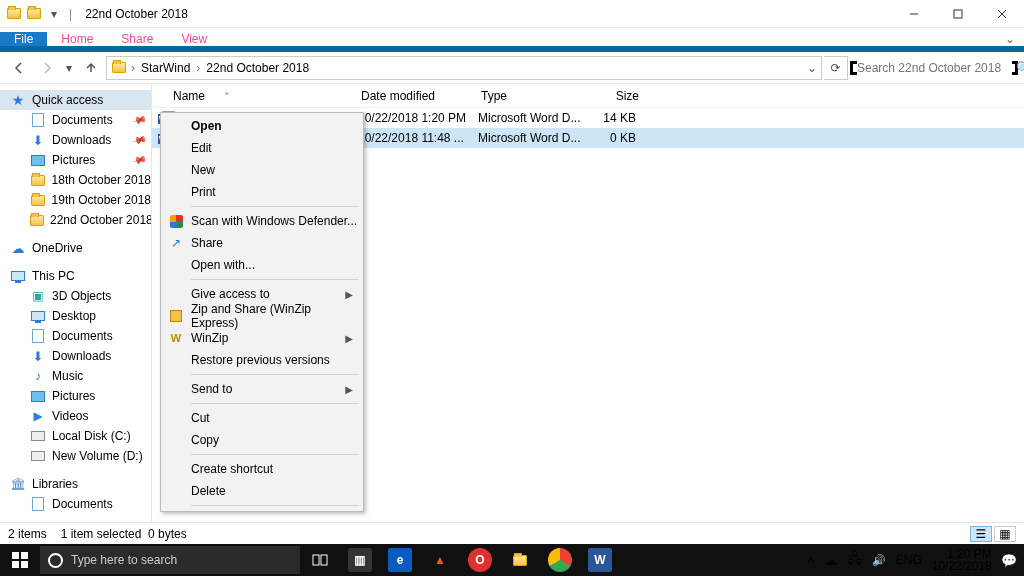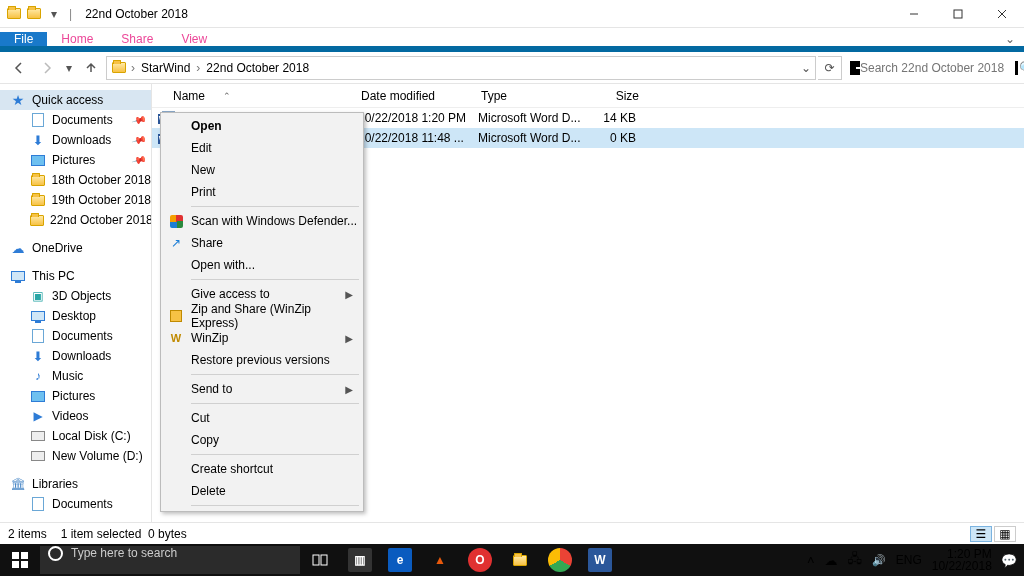--- a/index.html
+++ b/index.html
@@ -22,21 +22,21 @@
   .ribbon .caret{width:28px;display:flex;align-items:center;justify-content:center;color:#666}
   
   .navrow{height:32px;display:flex;align-items:center;gap:2px;padding:0 6px;border-bottom:1px solid #e5e5e5}
   .navbtn{width:26px;height:26px;display:flex;align-items:center;justify-content:center;color:#555}
   .navbtn svg{width:14px;height:14px;stroke:#555;fill:#555}
   .navbtn.disabled svg{stroke:#bbb;fill:#bbb}
   .addr{flex:1;height:24px;border:1px solid #ccc;display:flex;align-items:center;padding:0 4px;gap:2px}
   .addr .sep{color:#777;padding:0 2px}
   .addr .crumb{padding:0 2px}
   .addr-refresh{width:24px;height:24px;border:1px solid #ccc;border-left:none;display:flex;align-items:center;justify-content:center}
-  .searchbox{width:168px;height:14px;border:6px solid #000000;margin-left:6px;display:flex;align-items:center;padding:0 4px;color:#888}
+  .searchbox{width:168px;height:14px;border:3px solid #000000;display:flex;align-items:center;padding:0 4px;color:#888}
   .searchbox input{border:none;outline:none;flex:1;font-size:12px;color:#888}
   .searchbox .mag{margin-left:4px;color:#888}
   
   .body{display:flex;height:calc(576px - 28px - 24px - 32px - 22px - 32px)}
   .navpane{width:152px;border-right:1px solid #e5e5e5;overflow:hidden;padding-top:6px}
   .np-item{display:flex;align-items:center;gap:6px;height:20px;padding-left:10px;white-space:nowrap}
   .np-item.ind{padding-left:30px}
   .np-item.hdr{font-weight:400}
   .np-item.sel{background:#d8e6f2}
   .np-pin{margin-left:auto;margin-right:6px;color:#777;font-size:10px;transform:rotate(30deg)}
@@ -86,21 +86,21 @@
   .cico-wz{color:#c08a00;font-size:11px;font-weight:bold}
   
   .status{height:22px;border-top:1px solid #e5e5e5;display:flex;align-items:center;padding:0 8px;gap:14px;color:#555}
   .status .viewbtns{margin-left:auto;display:flex;gap:2px}
   .viewbtn{width:22px;height:16px;border:1px solid #ccc;display:flex;align-items:center;justify-content:center}
   .viewbtn.active{background:#cde6f7;border-color:#7bb3e0}
   
   .taskbar{height:32px;background:#101010;display:flex;align-items:center;color:#fff}
   .tbtn{width:40px;height:32px;display:flex;align-items:center;justify-content:center}
   .tbtn svg{width:16px;height:16px}
-  .tsearch{height:28px;width:260px;background:#2b2b2b;display:flex;align-items:flex-start;gap:8px;padding:0 8px}
+  .tsearch{height:28px;width:260px;background:#2b2b2b;display:flex;align-items:center;gap:8px;padding:0 8px}
   .tsearch .circ{width:15px;height:15px;border:2px solid #fff;border-radius:50%}
   .tsearch span{color:#ccc}
   .tray{margin-left:auto;display:flex;align-items:center;gap:10px;padding-right:6px;color:#fff;font-size:11px}
   .tray .clock{text-align:right;line-height:12px}
   .tray .glyph{font-size:13px}
   .app-ico{width:24px;height:24px;border-radius:2px;display:flex;align-items:center;justify-content:center;font-size:12px;font-weight:bold}
 </style>
 </head>
 <body>
 

